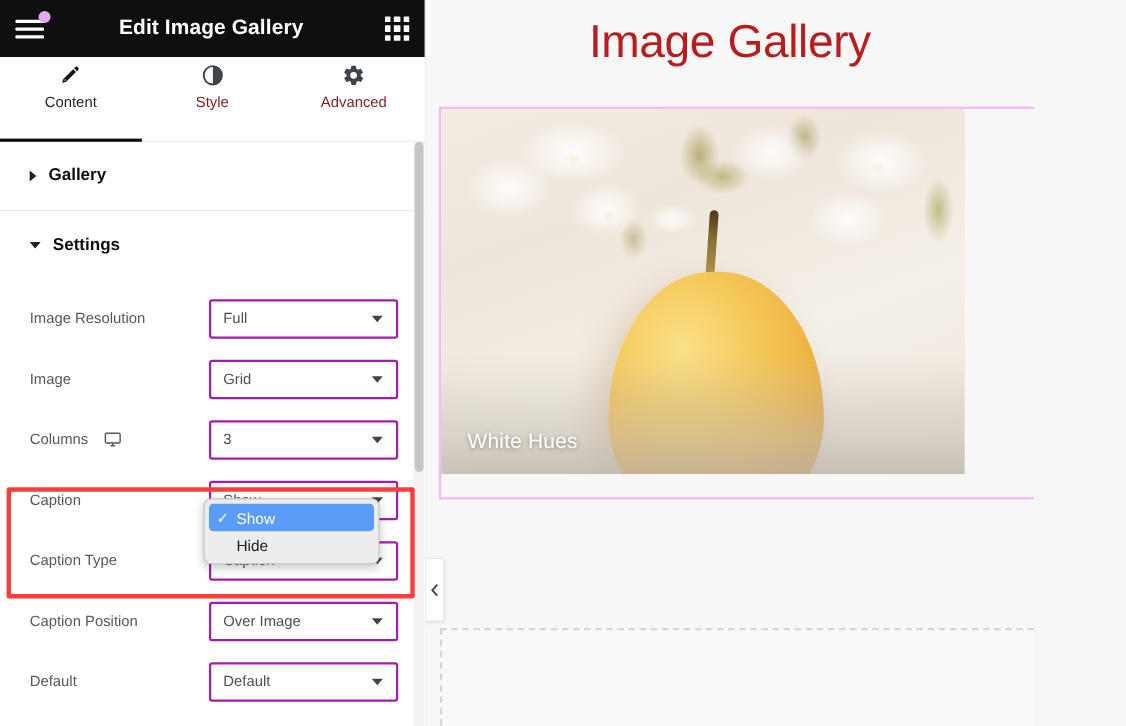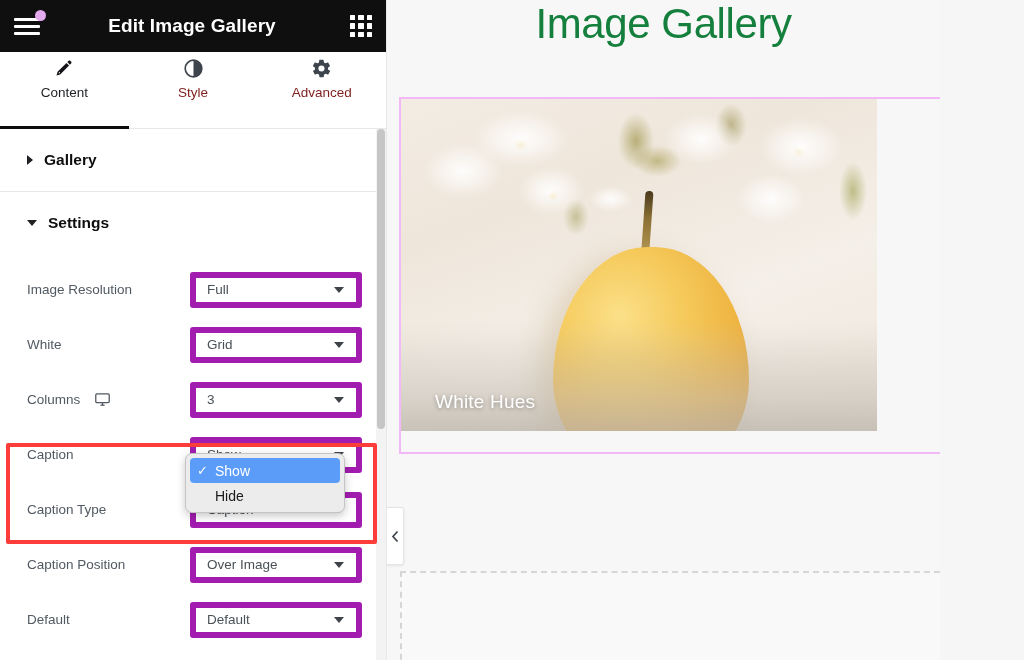--- a/index.html
+++ b/index.html
@@ -176,21 +176,21 @@
   .device-icon { display: inline-flex; }
 
   .select-wrap {
     position: relative;
     width: 172px;
     flex: 0 0 172px;
   }
   .select-box {
     width: 172px;
     height: 36px;
-    border: 6px solid #a21caf;
+    border: 2px solid #a21caf;
     border-radius: 3px;
     background: #ffffff;
     display: flex;
     align-items: center;
     padding: 0 11px;
     font-size: 13.5px;
     color: #495157;
     cursor: pointer;
     position: relative;
   }
@@ -275,22 +275,23 @@
   
   .preview {
     flex: 1;
     position: relative;
     background: #f7f7f7;
     overflow: hidden;
   }
   .preview-title {
     text-align: center;
     font-size: 42px;
-    color: #15803d;
+    color: #b91c1c;
     letter-spacing: -0.4px;
+    padding-top: 14px;
     font-weight: normal;
   }
 
   .gallery-widget {
     position: absolute;
     left: 12px;
     top: 97px;
     right: -2px;
     height: 357px;
     border: 2px solid #f3b9f7;
@@ -355,21 +356,21 @@
     background: linear-gradient(180deg, rgba(214,206,196,0) 0%, rgba(207,199,188,0.55) 70%, rgba(198,190,178,0.75) 100%);
   }
   .gallery-img .cap-scrim {
     position: absolute;
     left: 0; right: 0; bottom: 0;
     height: 96px;
     background: linear-gradient(180deg, rgba(120,120,120,0) 0%, rgba(120,120,120,0.10) 100%);
   }
   .gallery-caption {
     position: absolute;
-    left: 34px;
+    left: 24px;
     bottom: 18px;
     color: #ffffff;
     font-size: 19px;
     letter-spacing: 0.2px;
     text-shadow: 0 1px 4px rgba(0,0,0,0.35);
     z-index: 3;
   }
 
   
   .collapse-handle {
@@ -479,21 +480,21 @@
             <span class="ctl-label">Image Resolution</span>
             <div class="select-wrap">
               <div class="select-box">
                 <span>Full</span>
                 <span class="arrow"></span>
               </div>
             </div>
           </div>
 
           <div class="ctl-row">
-            <span class="ctl-label">White</span>
+            <span class="ctl-label">Image</span>
             <div class="select-wrap">
               <div class="select-box">
                 <span>Grid</span>
                 <span class="arrow"></span>
               </div>
             </div>
           </div>
 
           <div class="ctl-row">
             <span class="ctl-label">

